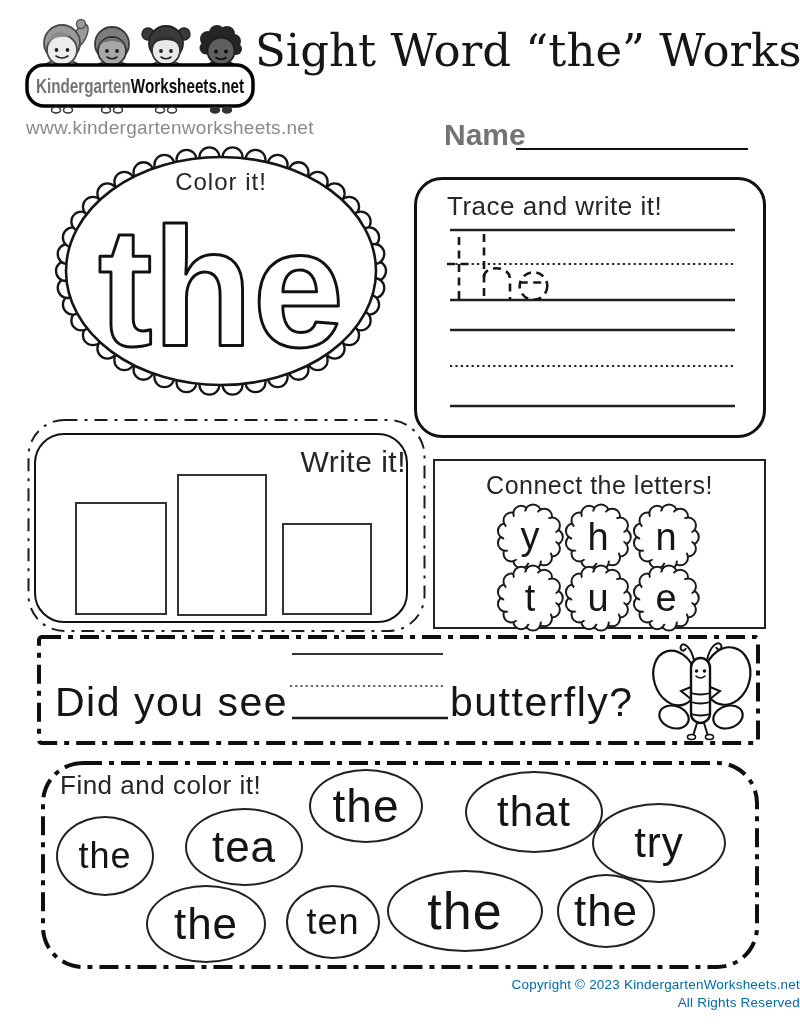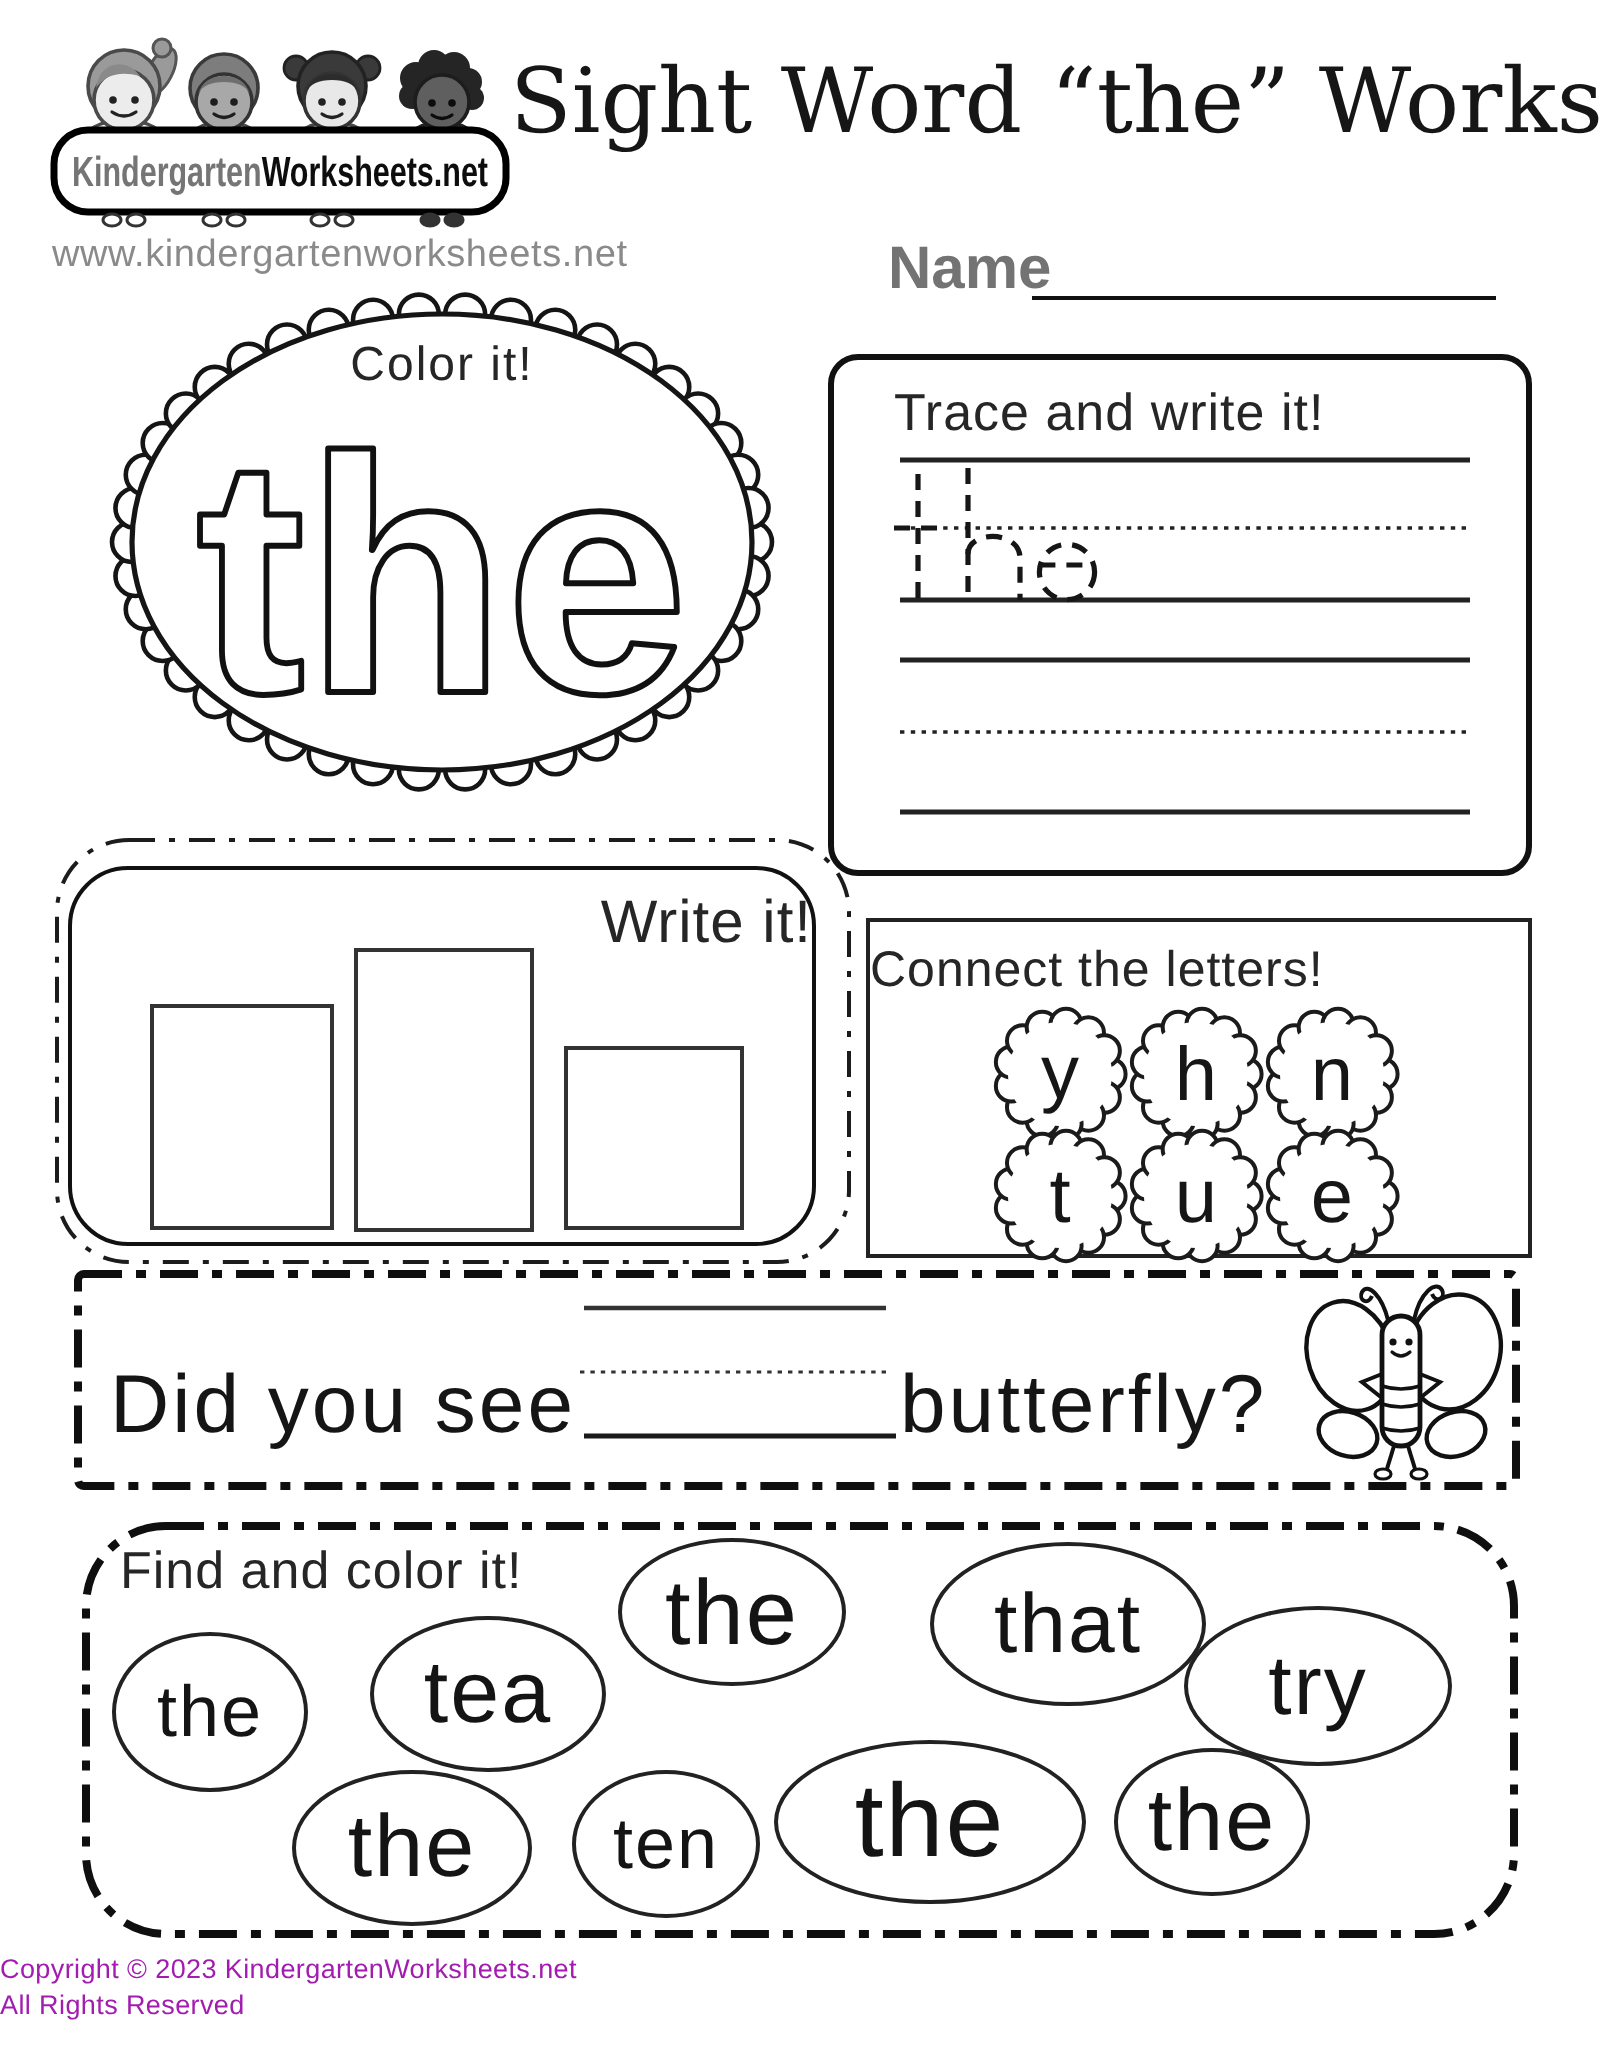--- a/index.html
+++ b/index.html
@@ -5,27 +5,27 @@
   html,body{margin:0;padding:0;background:#fff;}
   .page{position:relative;width:800px;height:1035px;background:#fff;overflow:hidden;
         font-family:"Liberation Sans",sans-serif;color:#1b1b1b;}
   .abs{position:absolute;}
   svg{overflow:visible;}
   .section-title{color:#262626;letter-spacing:.5px;}
   .worksheet-title{font-family:"DejaVu Serif",serif;font-size:45px;color:#161616;text-align:center;white-space:nowrap;}
   .url{font-size:19px;color:#8a8a8a;letter-spacing:.3px;}
   .name-label{font-size:30px;font-weight:600;color:#737373;}
   .name-line{border-bottom:2.4px solid #111;}
-  .box-solid{box-sizing:border-box;border:3px solid #111;border-radius:15px;background:#fff;}
+  .box-solid{box-sizing:border-box;border:3px solid #111;border-radius:28px;background:#fff;}
   .bar-box{position:absolute;box-sizing:border-box;border:2.2px solid #333;background:#fff;}
   .connect-box{box-sizing:border-box;border:2.2px solid #222;background:#fff;}
   .oval{position:absolute;box-sizing:border-box;border:2px solid #222;border-radius:50%;
         display:flex;align-items:center;justify-content:center;background:#fff;
         color:#141414;letter-spacing:1px;white-space:nowrap;}
-  .footer-line{position:absolute;width:800px;text-align:left;font-size:13.5px;color:#a21caf;letter-spacing:.2px;}
+  .footer-line{position:absolute;width:800px;text-align:right;font-size:13.5px;color:#0369a1;letter-spacing:.2px;}
   .flower-letter{font-size:38px;fill:#161616;text-anchor:middle;font-family:"Liberation Sans",sans-serif;}
   .handwrite{fill:#151515;font-family:"Liberation Sans",sans-serif;letter-spacing:1.5px;}
 </style>
 </head>
 <body>
 
 <div class="page">
 
   <svg class="abs" style="left:0;top:0" width="800" height="1035">
     <rect x="28.5" y="420" width="396" height="211" rx="36" fill="none" stroke="#1c1c1c" stroke-width="2" stroke-dasharray="13 7 3 7"></rect>
@@ -176,21 +176,21 @@
   </div>
 
   <div class="abs" style="left:34px;top:433px;width:374px;height:190px;box-sizing:border-box;border:2.6px solid #111;border-radius:30px;background:#fff">
     <div class="abs section-title" style="left:0;top:10px;width:100%;text-align:right;font-size:30px">Write it!</div>
   </div>
   <div class="bar-box" style="left:75px;top:502px;width:92px;height:113px"></div>
   <div class="bar-box" style="left:177px;top:474px;width:90px;height:142px"></div>
   <div class="bar-box" style="left:282px;top:523px;width:90px;height:92px"></div>
 
   <div class="abs connect-box" style="left:433px;top:459px;width:333px;height:170px">
-    <div class="abs section-title" style="left:0;top:10px;width:100%;font-size:25px">Connect the letters!</div>
+    <div class="abs section-title" style="left:0;top:10px;width:100%;text-align:center;font-size:25px">Connect the letters!</div>
   </div>
   <svg class="abs" style="left:433px;top:459px" width="333" height="172">
     <g class="flower">
         <circle cx="122" cy="78" r="7.8" fill="#fff" stroke="#1b1b1b" stroke-width="2"></circle>
         <circle cx="119.13640064133025" cy="89.61807930109421" r="7.8" fill="#fff" stroke="#1b1b1b" stroke-width="2"></circle>
         <circle cx="111.2016186682789" cy="98.57459664734141" r="7.8" fill="#fff" stroke="#1b1b1b" stroke-width="2"></circle>
         <circle cx="100.01341700638308" cy="102.81772185245134" r="7.8" fill="#fff" stroke="#1b1b1b" stroke-width="2"></circle>
         <circle cx="88.1348778239366" cy="101.37540606713537" r="7.8" fill="#fff" stroke="#1b1b1b" stroke-width="2"></circle>
         <circle cx="78.28723129572248" cy="94.57806645601988" r="7.8" fill="#fff" stroke="#1b1b1b" stroke-width="2"></circle>
         <circle cx="72.7264545643487" cy="83.98289160718895" r="7.8" fill="#fff" stroke="#1b1b1b" stroke-width="2"></circle>

